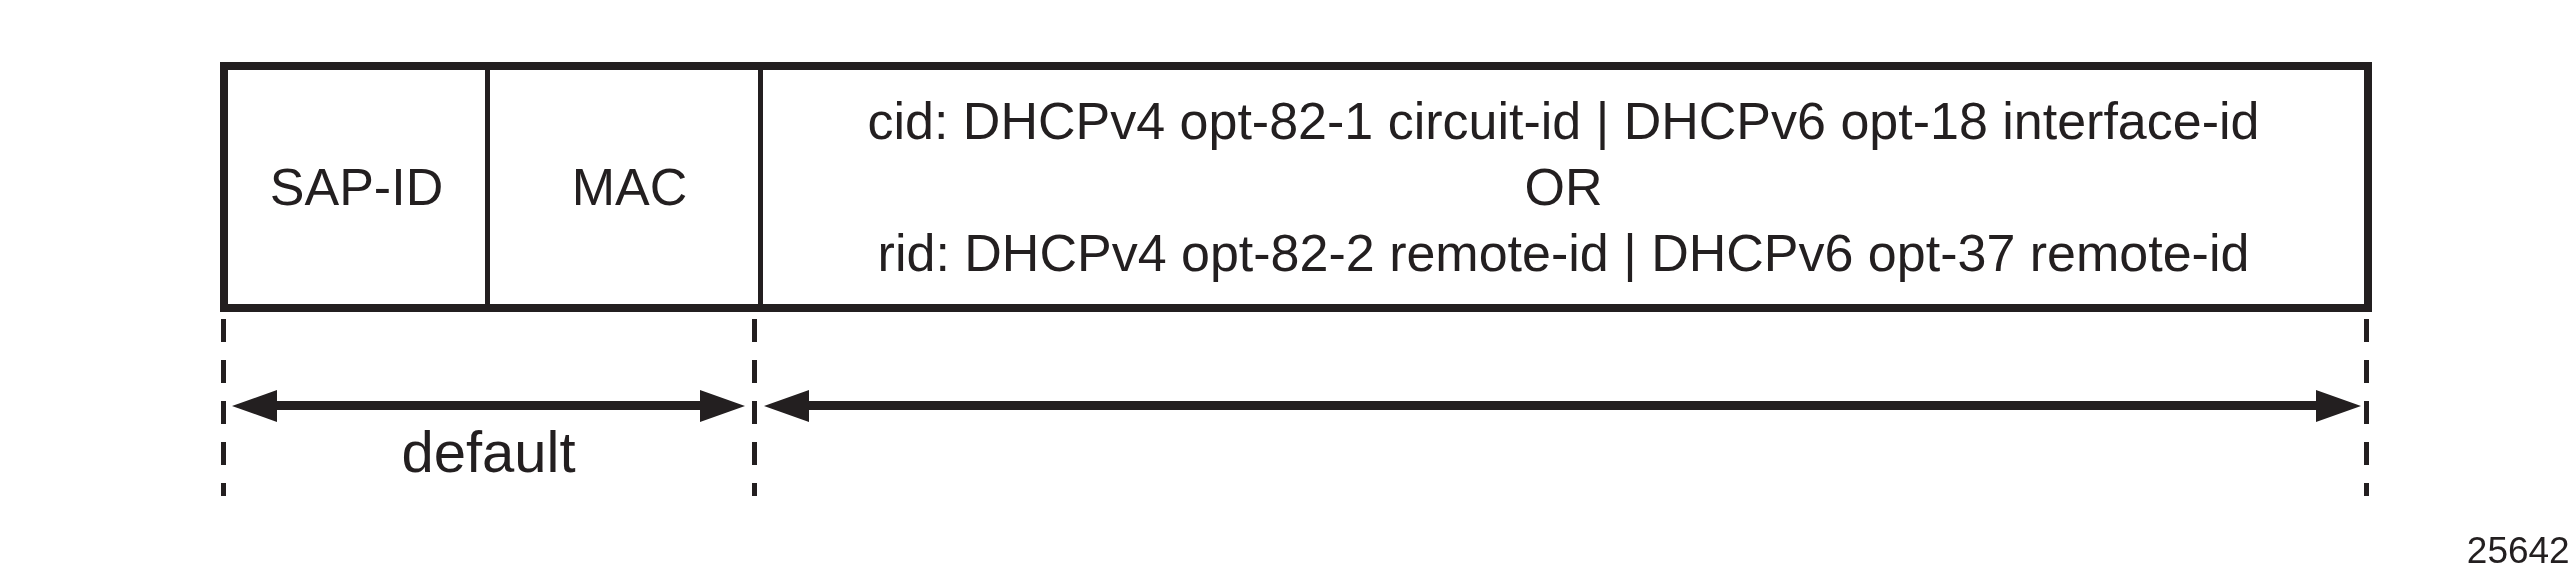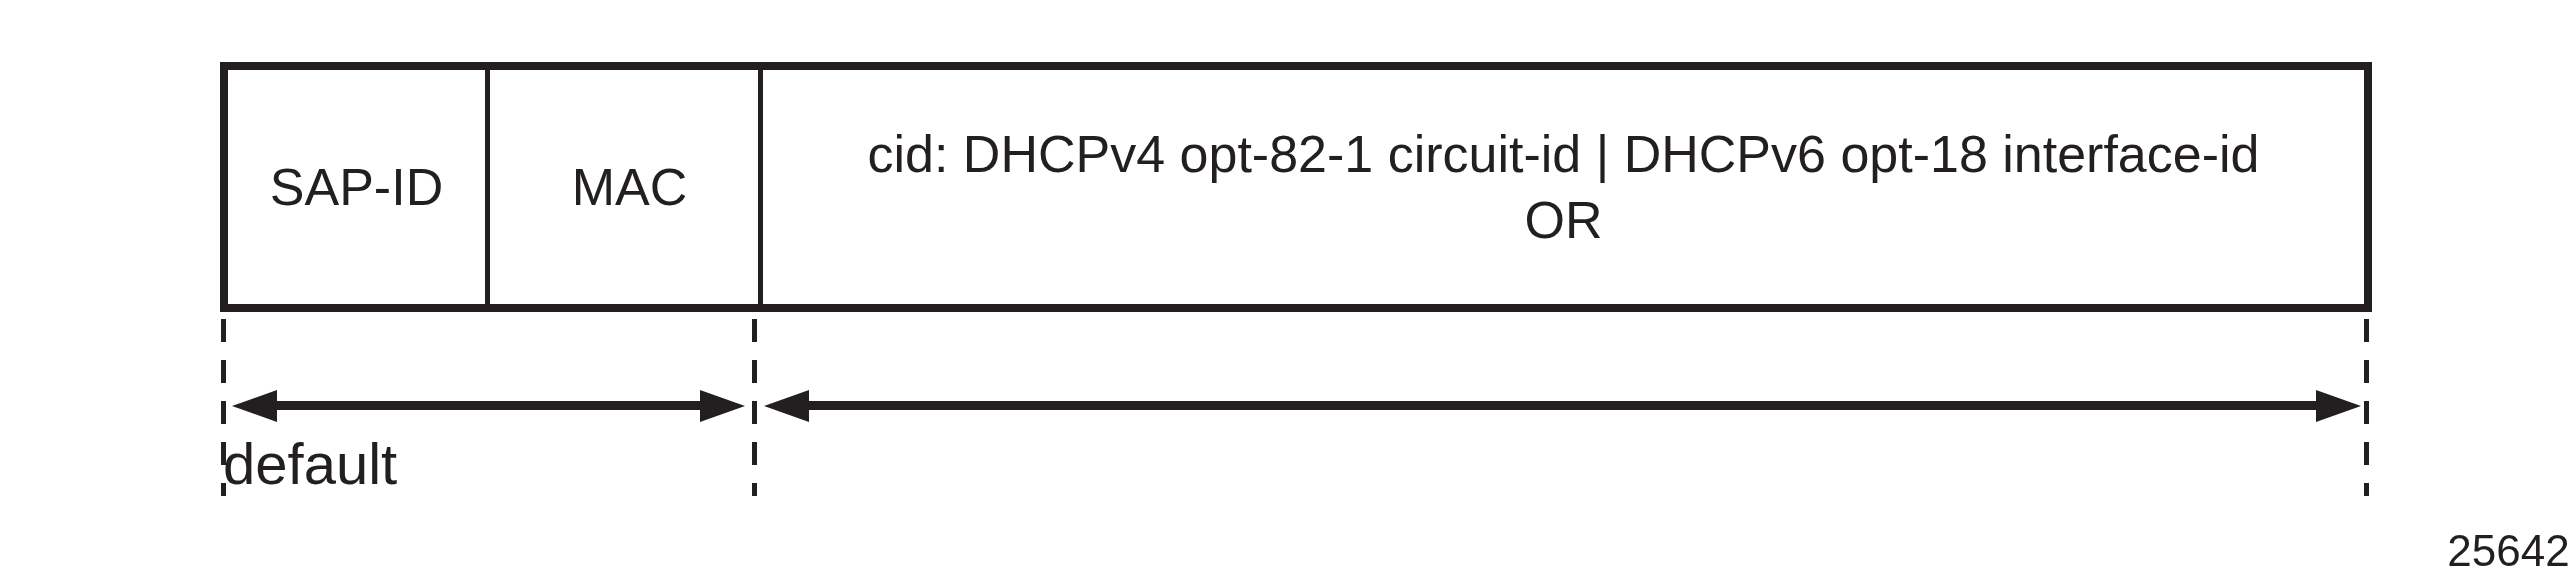--- a/index.html
+++ b/index.html
@@ -82,51 +82,53 @@
   }
   .shaft{
     flex:1 1 auto;
     height:9px;
     background:var(--ink);
   }
 
   
   .span-label{
     position:absolute;
-    top:430px;
+    top:418px;
     height:67px;
     line-height:67px;
     font-size:58px;
+    text-align:center;
     white-space:nowrap;
   }
   .span-label-default{left:223px;width:531px;}
   .span-label-optional{left:755px;width:1612px;}
 
   
   .figure-number{
     position:absolute;
     right:6.3px;
     top:528px;
-    font-size:44px;
+    font-size:37px;
     line-height:45px;
     text-align:left;
     white-space:nowrap;
   }
 </style>
 </head>
 <body>
 
 <div class="stage">
 
   <div class="record-box">
     <div class="cell cell-sap">SAP-ID</div>
     <div class="cell cell-mac">MAC</div>
     <div class="cell cell-cid">
       <div>cid: DHCPv4 opt-82-1 circuit-id | DHCPv6 opt-18 interface-id</div>
       <div>OR</div>
+      <div>rid: DHCPv4 opt-82-2 remote-id | DHCPv6 opt-37 remote-id</div>
     </div>
   </div>
 
   <div class="guide guide-left"></div>
   <div class="guide guide-mid"></div>
   <div class="guide guide-right"></div>
 
   <div class="arrow arrow-default">
     <div class="head head-left"></div>
     <div class="shaft"></div>

